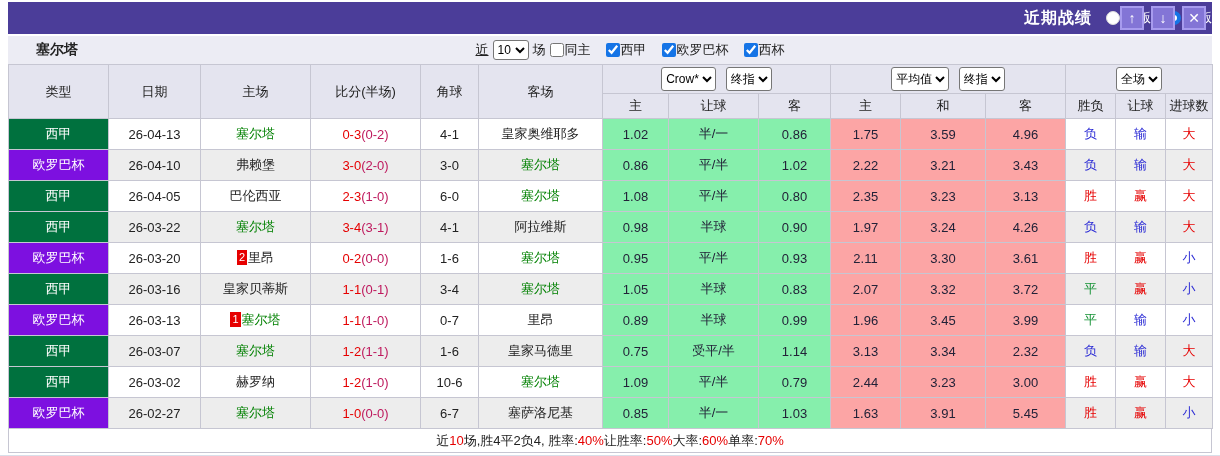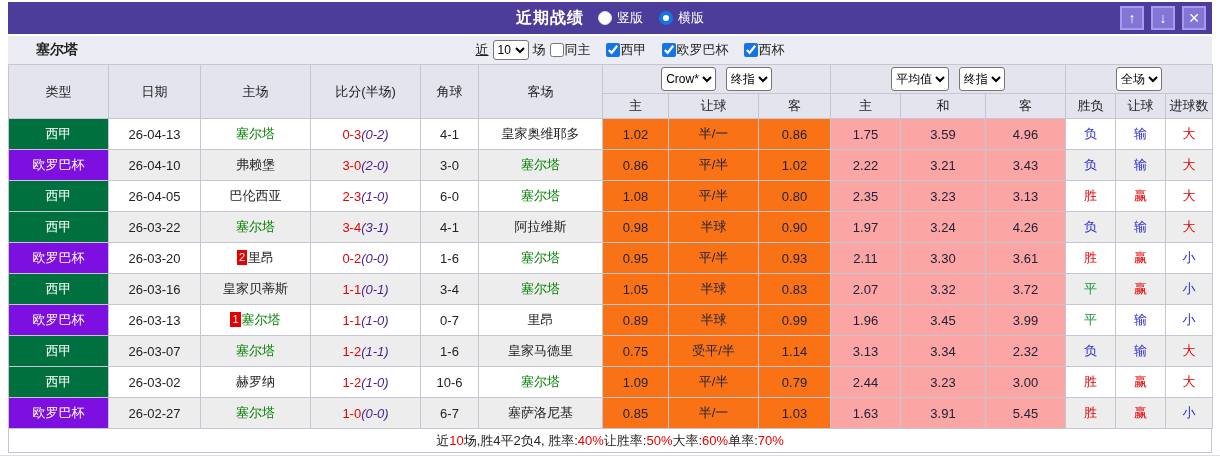--- a/index.html
+++ b/index.html
@@ -2,21 +2,21 @@
 <html><head>
 <meta charset="utf-8">
 <style>
   * { box-sizing: border-box; margin: 0; padding: 0; }
   html,body { width:1220px; height:456px; background:#fff;
     font-family:"Liberation Sans","DejaVu Sans",sans-serif; }
   .page { width:1220px; height:456px; padding:2px 8px 0 8px; background:#fff; overflow:hidden; }
 
   
   .titlebar { position:relative; height:32px; background:#4b3d99; display:flex;
-    align-items:center; justify-content:center; margin-bottom:2px; }
+    align-items:center; justify-content:flex-end; margin-bottom:2px; }
   .title { color:#fff; font-size:16px; font-weight:bold; letter-spacing:1px; }
   .mode-group { display:flex; align-items:center; margin-left:14px; gap:16px; }
   .mode-item { display:flex; align-items:center; gap:5px; color:#fff; font-size:13px; }
   .mode-item input { appearance:none; -webkit-appearance:none; width:14px; height:14px;
     border-radius:50%; background:#fff; border:1px solid #ddd; }
   .mode-item input:checked { border:4px solid #1574e6; }
   .win-btns { position:absolute; right:6px; top:4px; display:flex; gap:7px; }
   .win-btn { width:24px; height:24px; background:#8375d6; border:2px solid #a79bee;
     color:#fff; font-size:14px; font-weight:bold; display:flex; align-items:center;
     justify-content:center; cursor:pointer; line-height:1; }
@@ -33,26 +33,26 @@
   .cb-item input { width:14px; height:14px; accent-color:#1574e6; }
 
   
   table { width:1204px; border-collapse:collapse; table-layout:fixed; }
   th, td { border:1px solid #c6c6d2; text-align:center; overflow:hidden; white-space:nowrap; }
   thead th { background:#e4e4ef; font-weight:normal; font-size:13px; color:#222; height:25px; }
   thead .sel-group { padding:2px 0; }
   thead select { height:24px; margin:0 3px; }
   tbody td { height:31px; font-size:13px; color:#222; background:#fff; }
   tr.alt td.plain { background:#ededed; }
-  td.g1 { background:#f97316; color:#222238; }
+  td.g1 { background:#86efac; color:#222238; }
   td.g2 { background:#fca5a5; color:#222238; }
   tr.alt td.res { background:#ededed; }
   td.league { color:#fff; font-size:13px; }
   td.score .ft { color:#e60000; }
-  td.score .ht { color:#4c1d95;font-style:italic; }
+  td.score .ht { color:#be185d; }
   .tname.self { color:#008000; }
   .rank { display:inline-block; background:#e60000; color:#fff; font-size:11px;
     line-height:15px; padding:0 2px; margin-right:1px; vertical-align:1px; }
   td.res { font-size:13px; }
   .c-red { color:#e60000; } .c-blue { color:#2b2bd5; } .c-green { color:#149234; }
 
   
   .summary { width:1204px; height:24px; border:1px solid #c6c6d2; border-top:none;
     display:flex; align-items:center; justify-content:center; font-size:13px;
     background:#fff; color:#222; }

